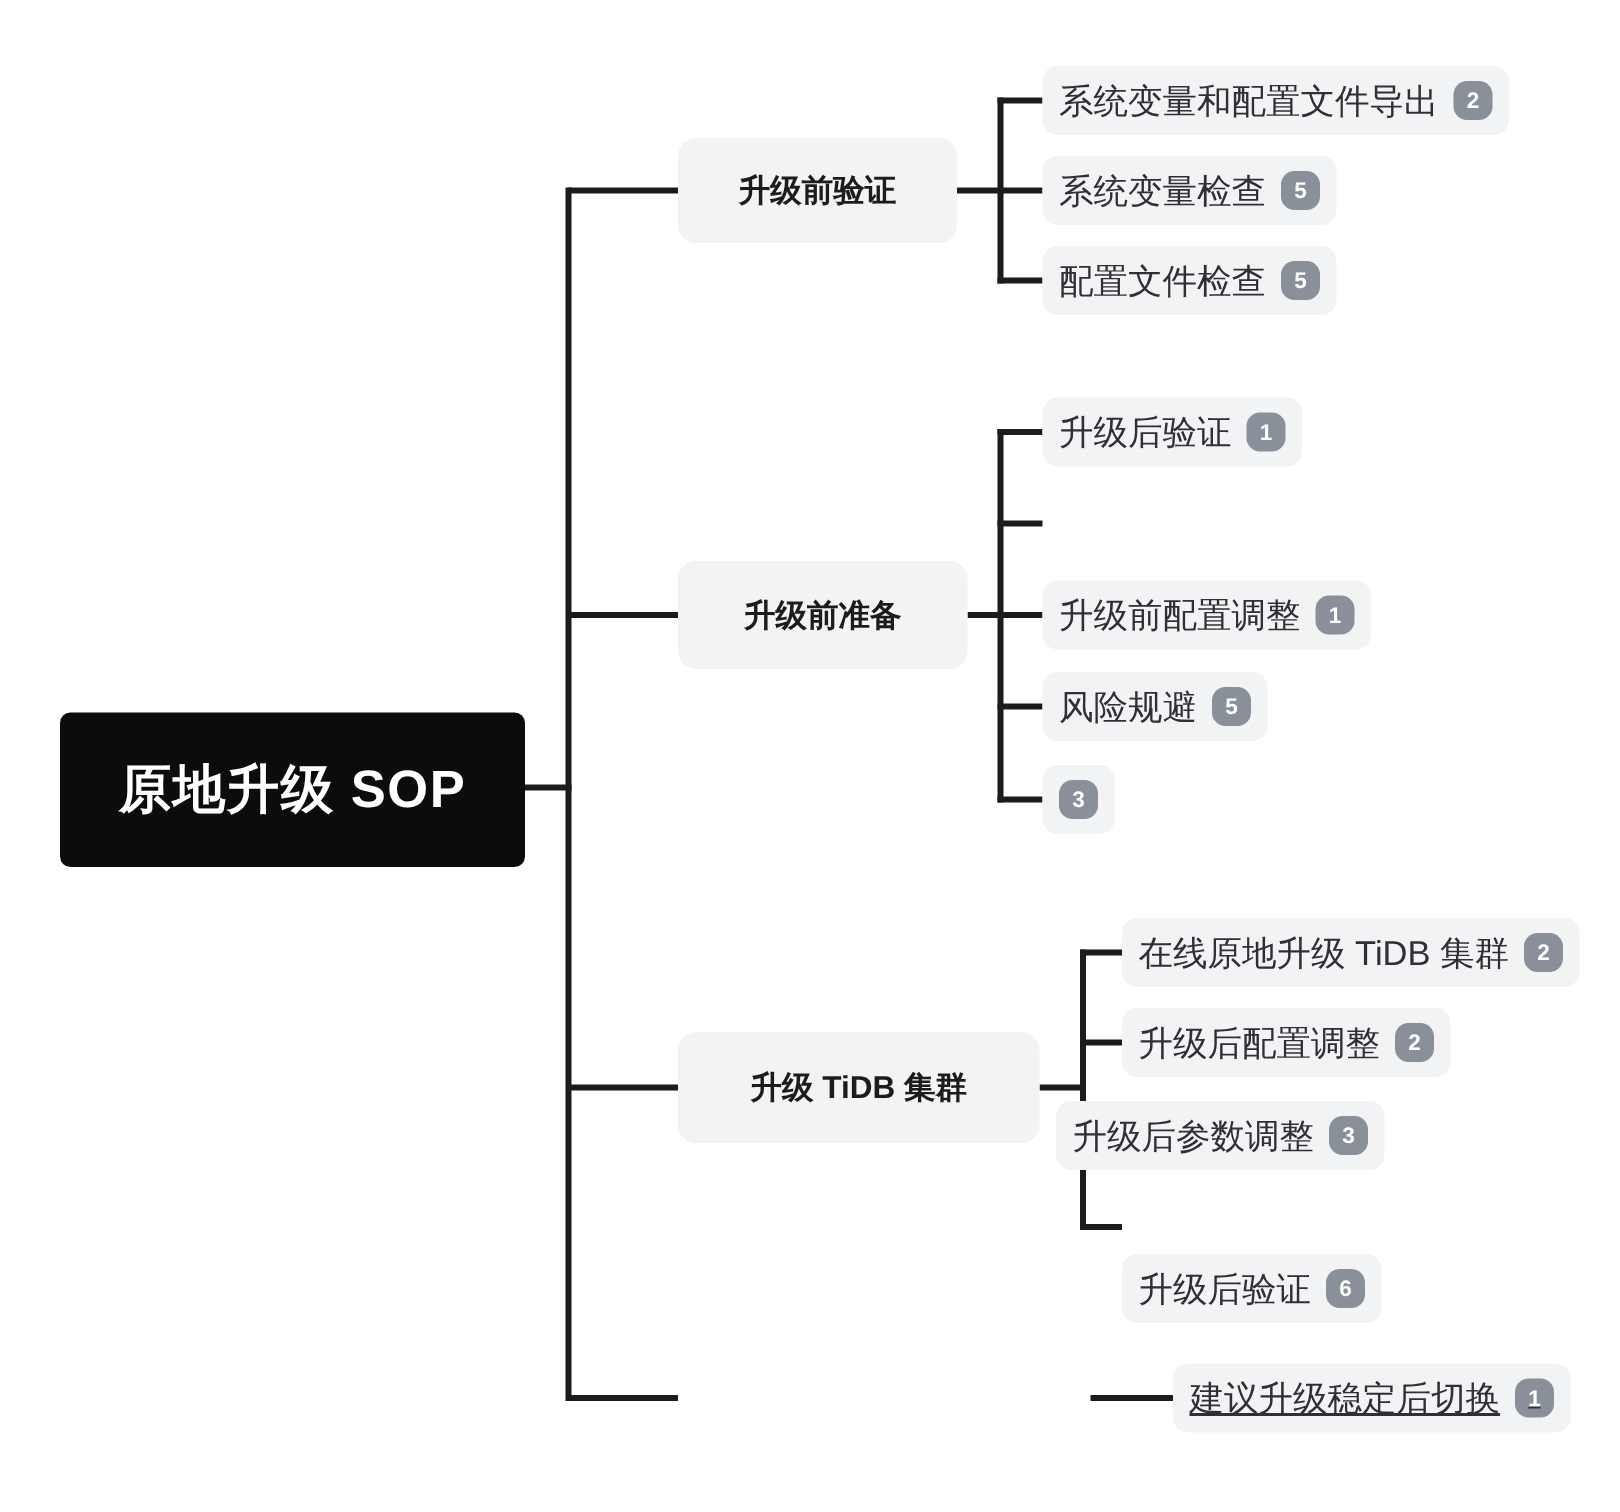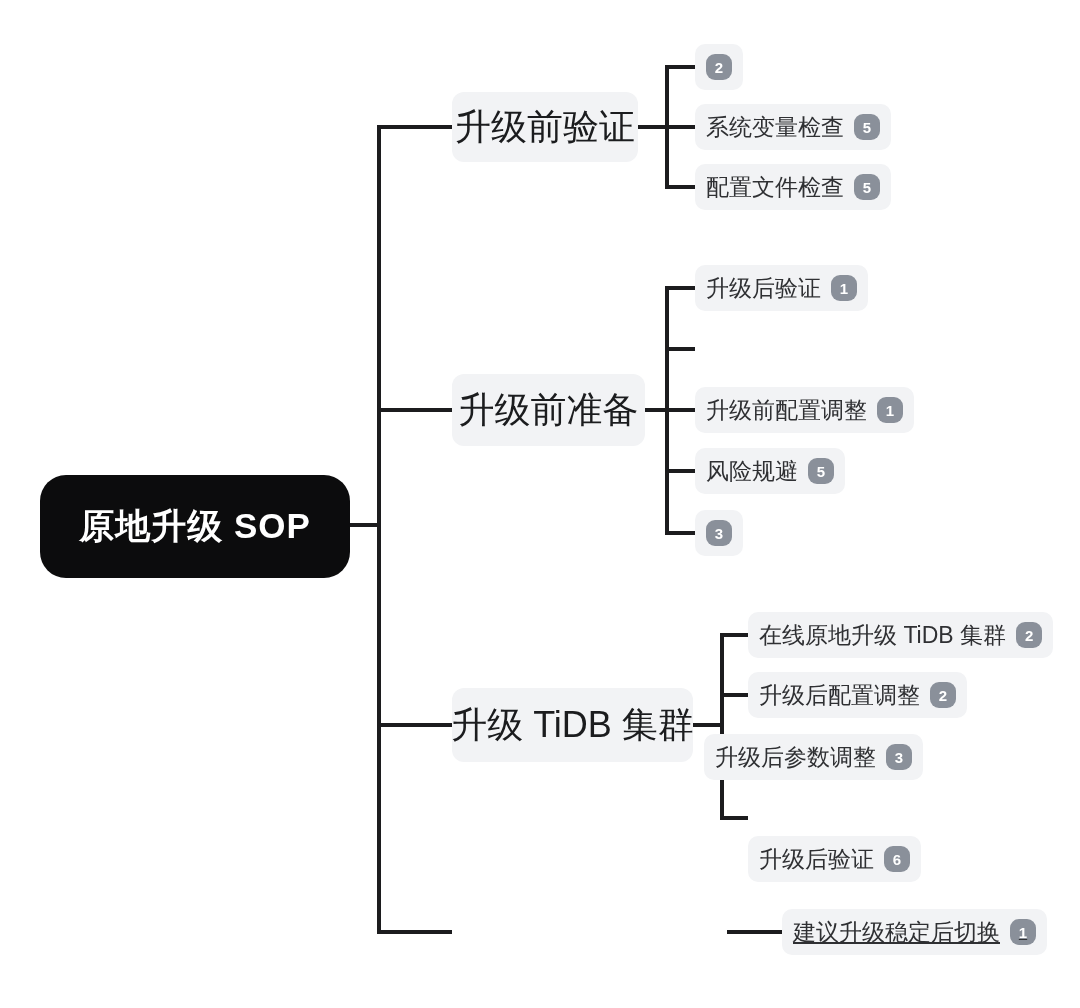--- a/index.html
+++ b/index.html
@@ -18,26 +18,26 @@
     display:flex;align-items:center;justify-content:center;
     box-sizing:border-box;
     color:#1f2023;
     white-space:nowrap;
   }
   .root{
     background:#0c0c0d;
     color:#ffffff;
     font-size:35px;
     font-weight:bold;
-    border-radius:26px;
+    border-radius:7px;
     letter-spacing:1px;
   }
   .branch{
-    font-size:36px;
-    font-weight:normal;
+    font-size:21px;
+    font-weight:bold;
     border-radius:12px;
     color:#1b1c1e;
   }
   .child{
     height:46px;
     font-size:23px;
     font-weight:normal;
     color:#2f3033;
     border-radius:10px;
     padding:0 11px;
@@ -100,20 +100,21 @@
     <span>升级前验证</span>
   </div>
   <div class="node branch" style="left:452px;top:688px;width:241px;height:74px;">
     <span>升级 TiDB 集群</span>
   </div>
   <div class="node branch" style="left:452px;top:374px;width:193px;height:72px;">
     <span>升级前准备</span>
   </div>
 
   <div class="node child" style="left:695px;top:44px;">
+    <span>系统变量和配置文件导出</span>
     <span class="badge">2</span>
   </div>
   <div class="node child" style="left:695px;top:104px;">
     <span>系统变量检查</span>
     <span class="badge">5</span>
   </div>
   <div class="node child" style="left:695px;top:164px;">
     <span>配置文件检查</span>
     <span class="badge">5</span>
   </div>

